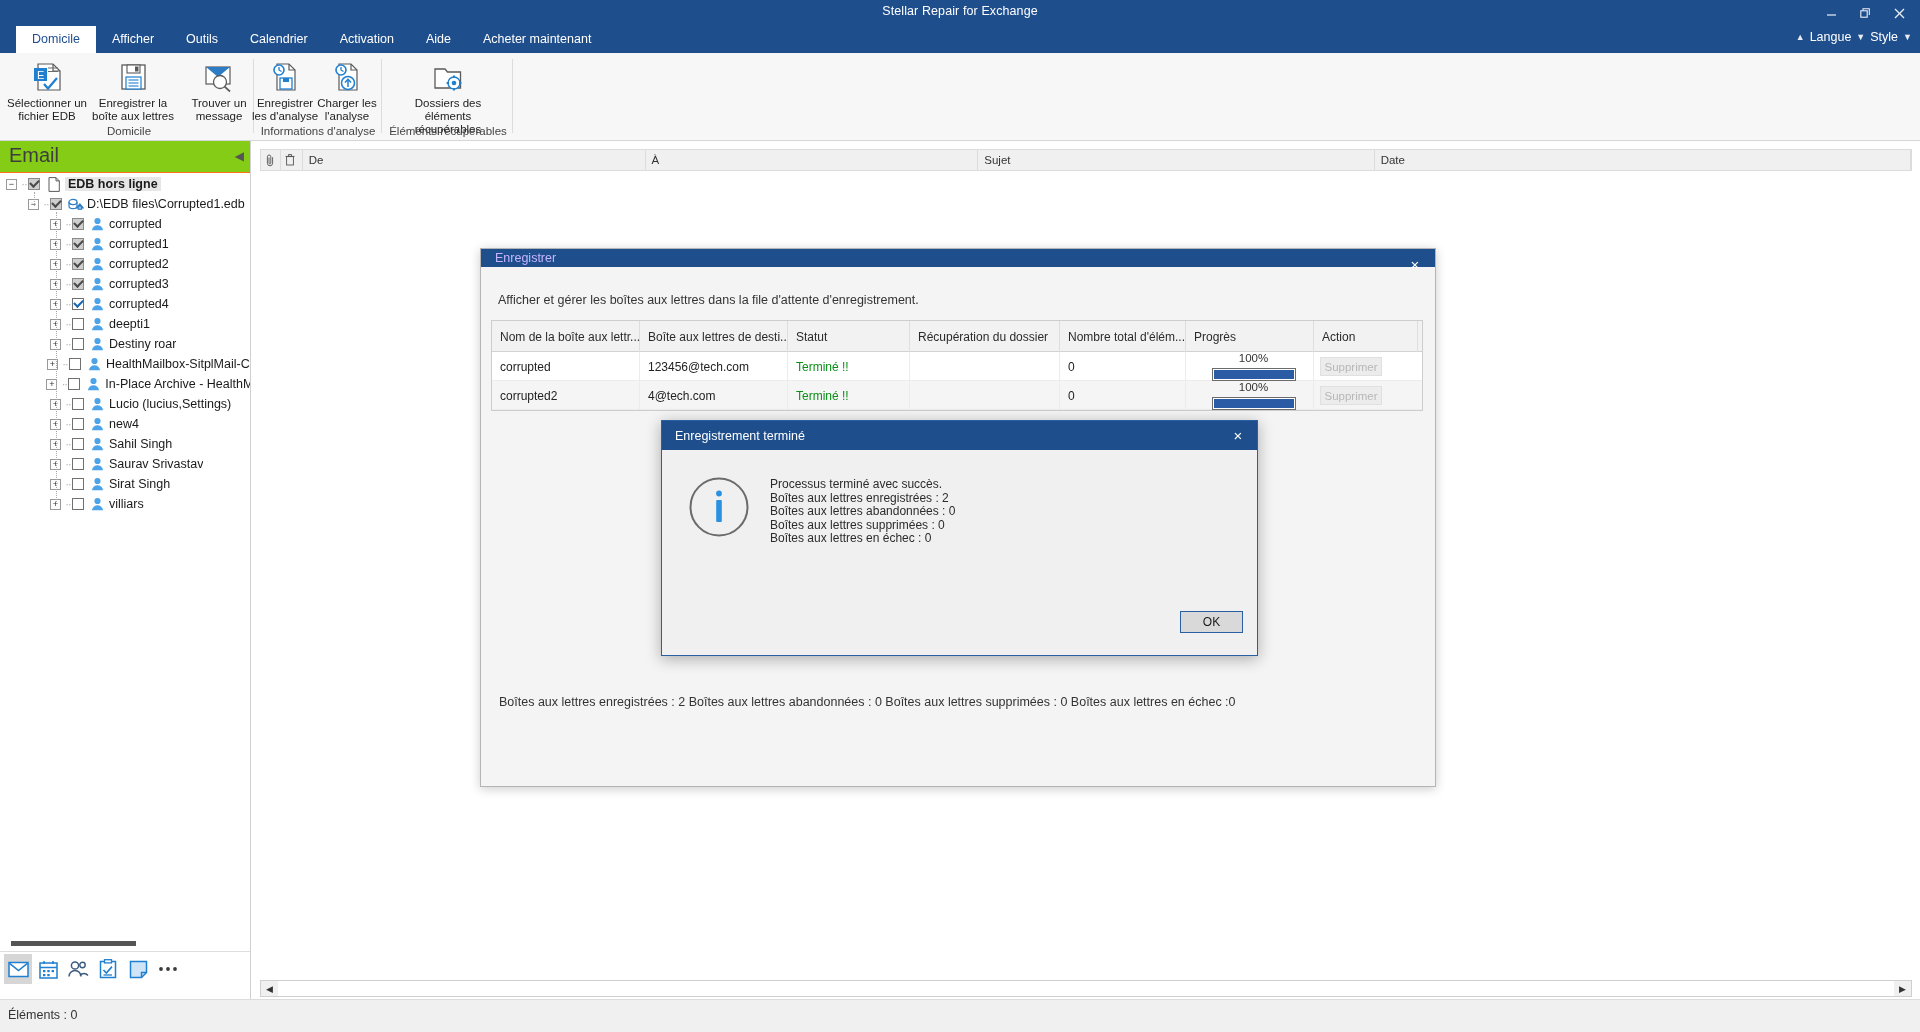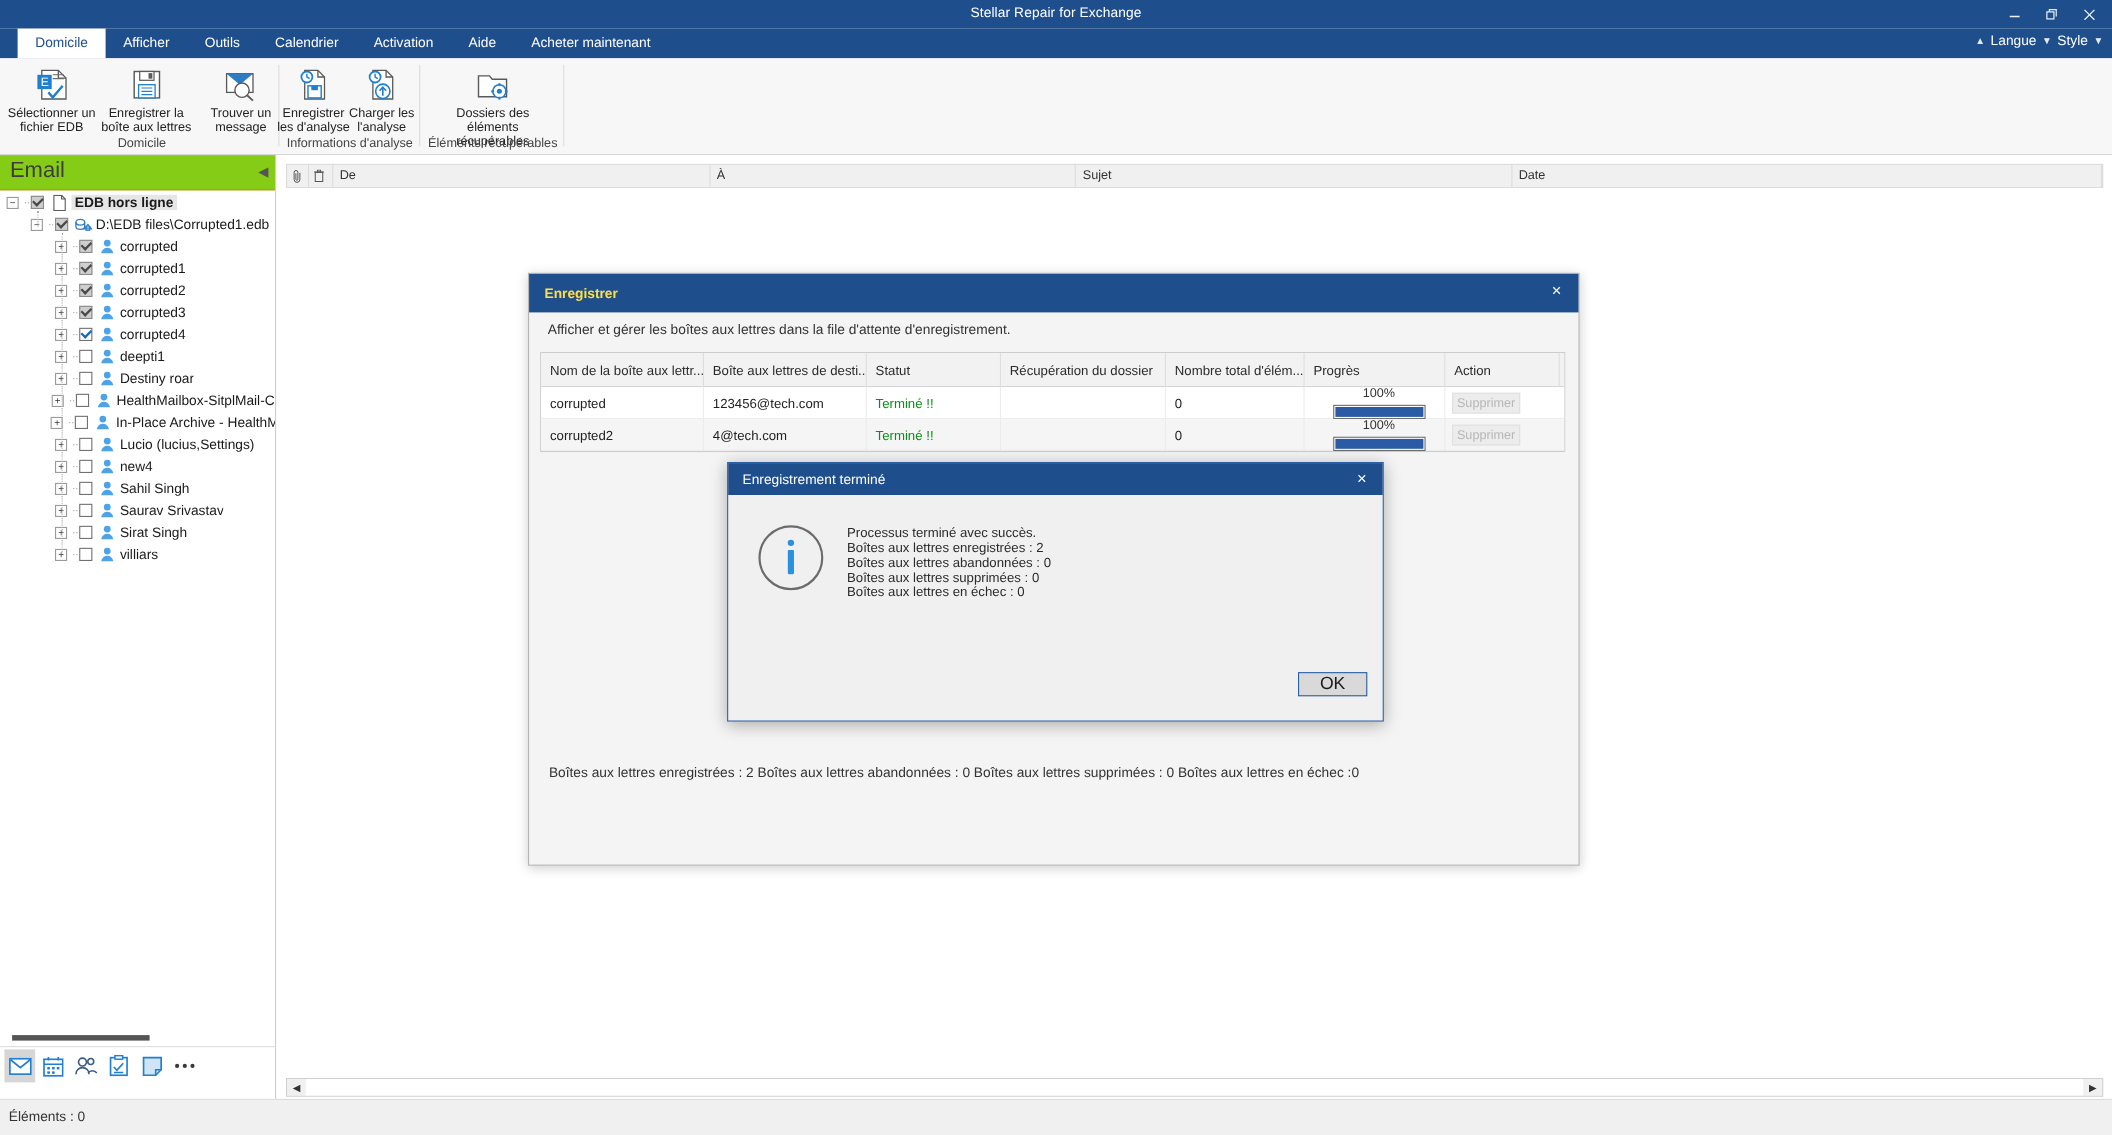--- a/index.html
+++ b/index.html
@@ -164,22 +164,22 @@
   .watermark { position:absolute; right:28px; bottom:48px; text-align:left; user-select:none; }
   .watermark .wm1 { font-size:22px; color:#d3d3d3; line-height:26px; }
   .watermark .wm2 { font-size:13.5px; color:#d3d3d3; line-height:18px; }
 
   
   .savedlg {
     position:absolute; left:480px; top:248px; width:956px; height:539px;
     background:#f4f4f4; border:1px solid #b4b4b4; box-shadow:0 2px 10px rgba(0,0,0,.2);
   }
   .savedlg .dtitle {
-    height:35px; background:#1f4e8c; color:#fde047; display:flex; align-items:center;
-    padding-left:14px; font-size:12.5px;font-weight:bold;
+    height:18px; background:#1f4e8c; color:#c4b5fd; display:flex; align-items:center;
+    padding-left:14px; font-size:12.5px;
   }
   .savedlg .dclose {
     position:absolute; right:0; top:0; width:40px; height:31px;
     display:flex; align-items:center; justify-content:center; color:#fff; font-size:15px; cursor:default;
   }
   .savedlg .dsub {
     position:absolute; left:0; right:0; top:31px; height:40px; display:flex; align-items:center;
     padding-left:17px; font-size:12.5px; color:#333;
   }
   .savedlg .dbody {
@@ -225,21 +225,21 @@
     align-items:center; justify-content:center; color:#fff; font-size:15px; cursor:default;
   }
   .msgbox .mcontent { position:absolute; left:0; right:0; top:29px; bottom:0; }
   .infoicon { position:absolute; left:27px; top:27px; }
   .msglines {
     position:absolute; left:108px; top:28px; font-size:12px; color:#2b2b2b; line-height:13.6px;
     white-space:pre-line;
   }
   .okbtn {
     position:absolute; right:14px; bottom:22px; width:63px; height:22px;
-    background:#d9d9d9; border:1px solid #2b5fa3; font-size:16px; color:#1a1a1a;
+    background:#d9d9d9; border:1px solid #2b5fa3; font-size:12px; color:#1a1a1a;
     display:flex; align-items:center; justify-content:center; cursor:default;
   }
 </style>
 </head>
 <body>
 
 <div id="app">
 
   <div class="titlebar">
     <div class="apptitle">Stellar Repair for Exchange</div>

